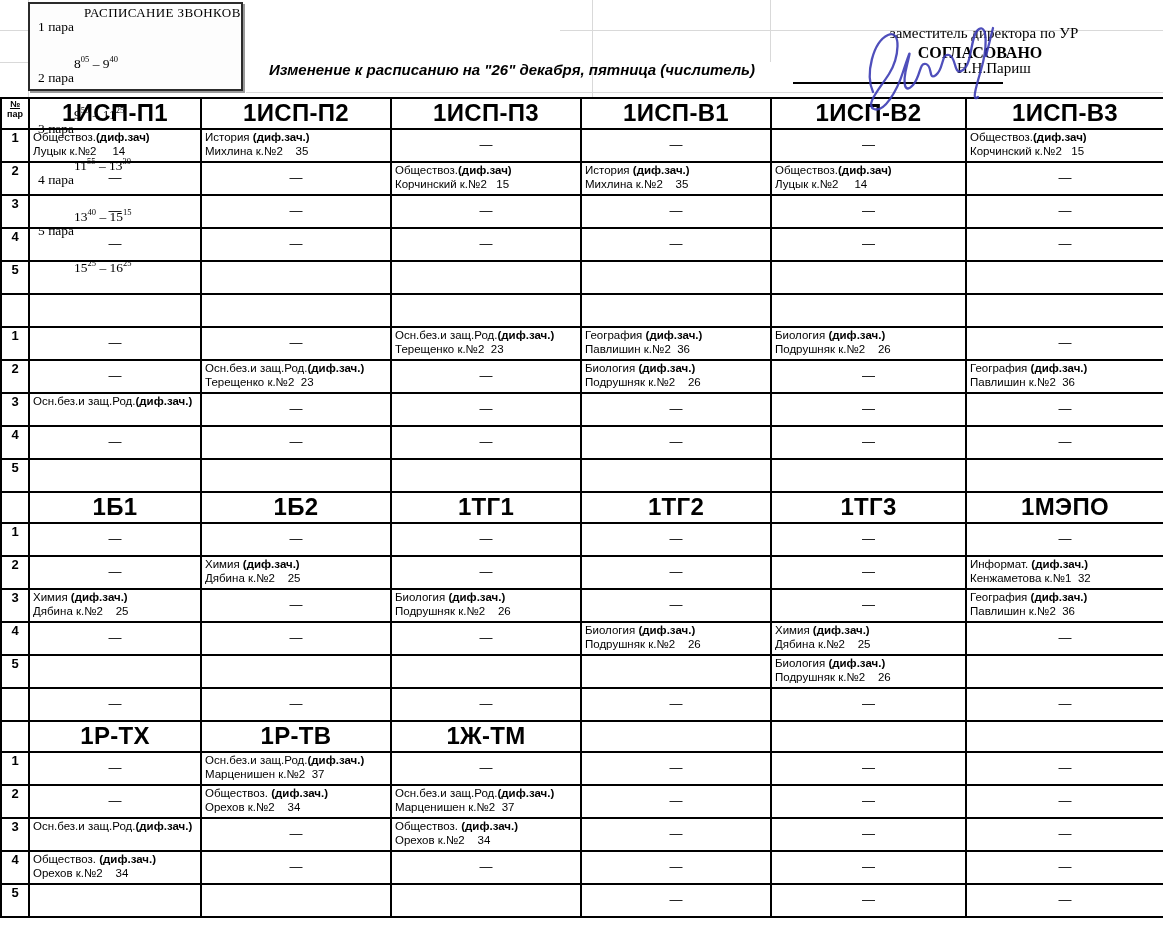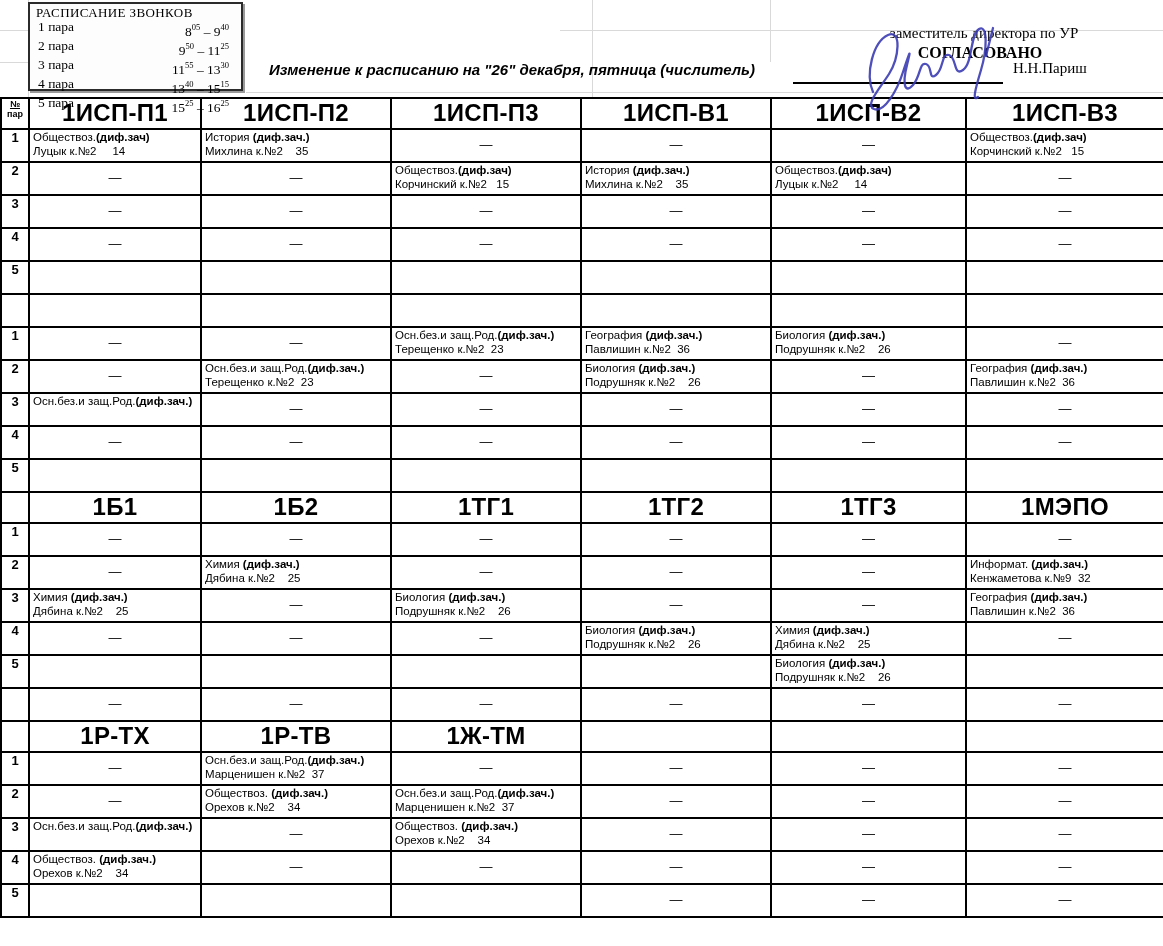--- a/index.html
+++ b/index.html
@@ -9,36 +9,36 @@
   }
   
   #hdr{position:relative;height:97px;overflow:visible;}
   .gl{position:absolute;background:#d9d9d9;}
   #bellbox{
     position:absolute;left:28px;top:2px;width:215px;height:89px;
     background:#fdfdfd;border:2px solid #2b2b2b;box-shadow:2px 2px 0 #9a9a9a;
     box-sizing:border-box;padding:1px 4px 0 6px;
     font-family:"Liberation Serif",serif;
   }
-  .bell-title{font-size:13px;line-height:15px;letter-spacing:.4px;white-space:nowrap;}
-  .bell-row{display:flex;justify-content:space-between;font-size:13.5px;line-height:14.4px;}
+  .bell-title{font-size:13px;line-height:15px;letter-spacing:.4px;white-space:nowrap;margin-left:48px;}
+  .bell-row{display:flex;font-size:13.5px;line-height:14.4px;}
   .bell-label{padding-left:2px;}
-  .bell-time{padding-right:8px;}
+  .bell-time{padding-right:8px;margin-top:32px;}
   .bell-time sup{font-size:8.5px;}
   #title{
     position:absolute;left:250px;top:61px;width:524px;text-align:center;
     font-size:15px;font-weight:bold;font-style:italic;white-space:nowrap;
   }
   #approved{position:absolute;left:880px;top:3px;width:200px;text-align:center;
     font-family:"Liberation Serif",serif;font-weight:bold;font-size:16px;margin-top:41px;}
   #role{position:absolute;left:852px;top:25px;width:264px;text-align:center;
     font-family:"Liberation Serif",serif;font-size:15px;}
   #sigline{position:absolute;left:793px;top:63px;width:210px;height:19px;
     border-bottom:2px solid #000;}
-  #signame{position:absolute;left:1013px;top:60px;font-family:"Liberation Serif",serif;font-size:15px;}
+  #signame{position:absolute;left:957px;top:60px;font-family:"Liberation Serif",serif;font-size:15px;}
   #sig{position:absolute;left:845px;top:12px;z-index:10;pointer-events:none;}
   
   table#schedule{border-collapse:collapse;table-layout:fixed;width:1163px;}
   #schedule td{border:2px solid #000;padding:0 3px;vertical-align:top;overflow:hidden;}
   tr.hrow{height:31px;}
   tr.drow{height:33px;}
   tr.hrow td{border-bottom:3px solid #000;}
   tr.end td{border-bottom:3px solid #000;}
   td.gh{font-size:24px;font-weight:bold;text-align:center;vertical-align:middle;
     font-family:"Liberation Sans",sans-serif;letter-spacing:.3px;}
@@ -377,21 +377,21 @@
           <div class="dash">—</div>
         </td>
         <td class="cell">
           <div class="dash">—</div>
         </td>
         <td class="cell">
           <div class="dash">—</div>
         </td>
         <td class="cell">
           <div class="l1"><span>Информат. </span><span class="b">(диф.зач.)</span></div>
-          <div class="l2">Кенжаметова к.№9  32</div>
+          <div class="l2">Кенжаметова к.№1  32</div>
         </td>
       </tr>
       <tr class="drow">
         <td class="num">3</td>
         <td class="cell">
           <div class="l1"><span>Химия </span><span class="b">(диф.зач.)</span></div>
           <div class="l2">Дябина к.№2    25</div>
         </td>
         <td class="cell">
           <div class="dash">—</div>

